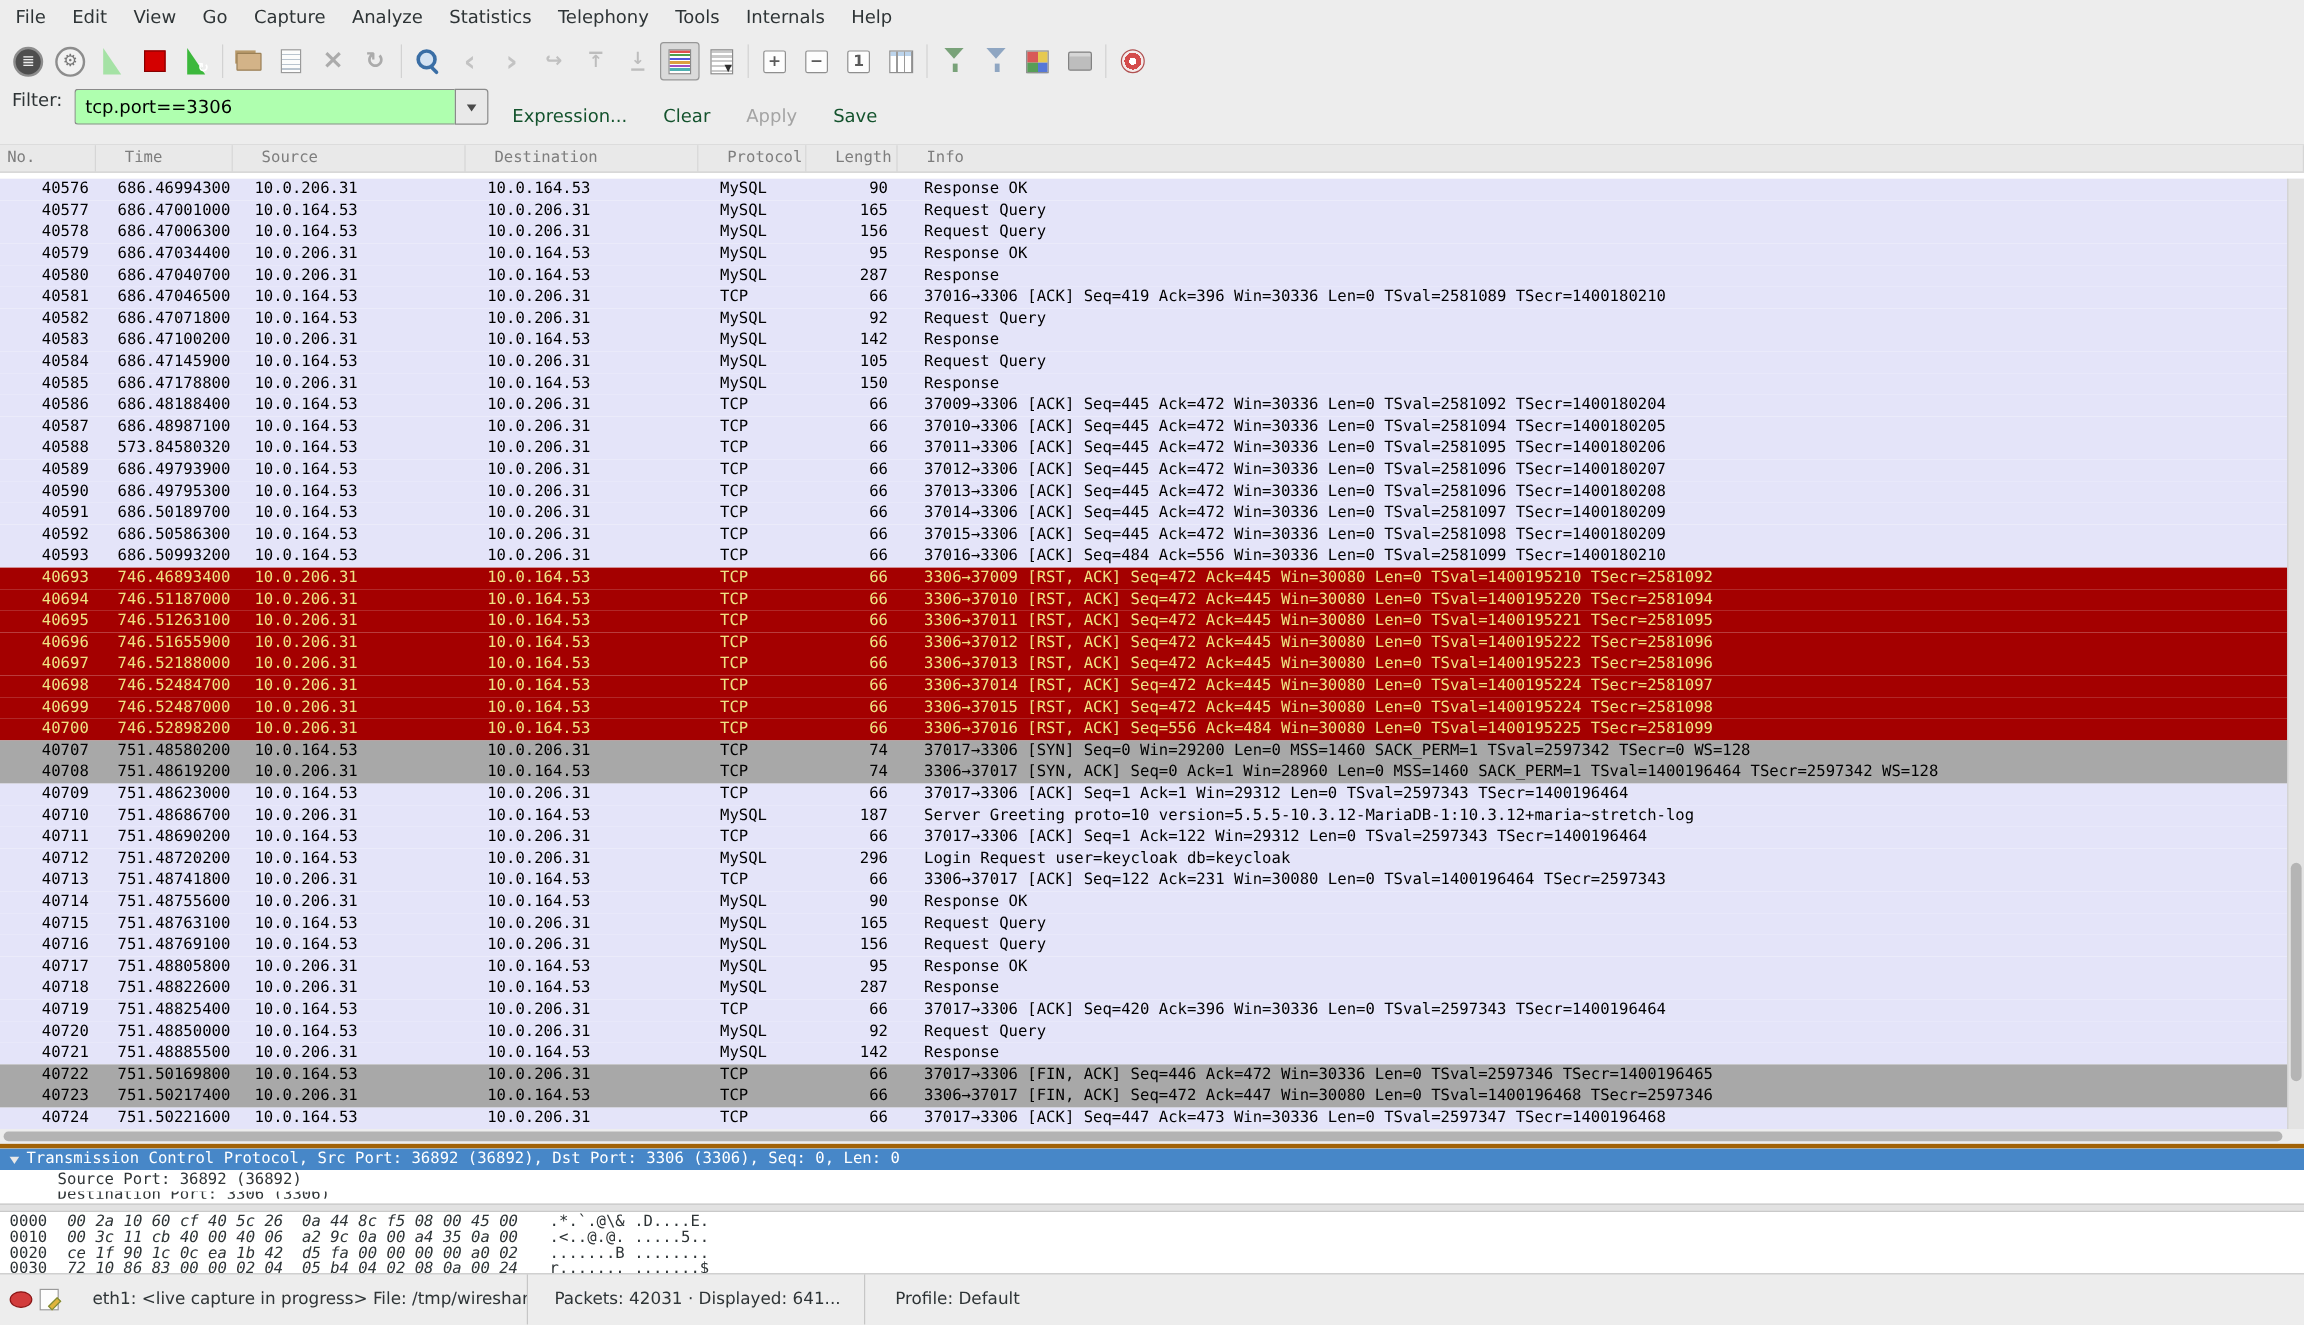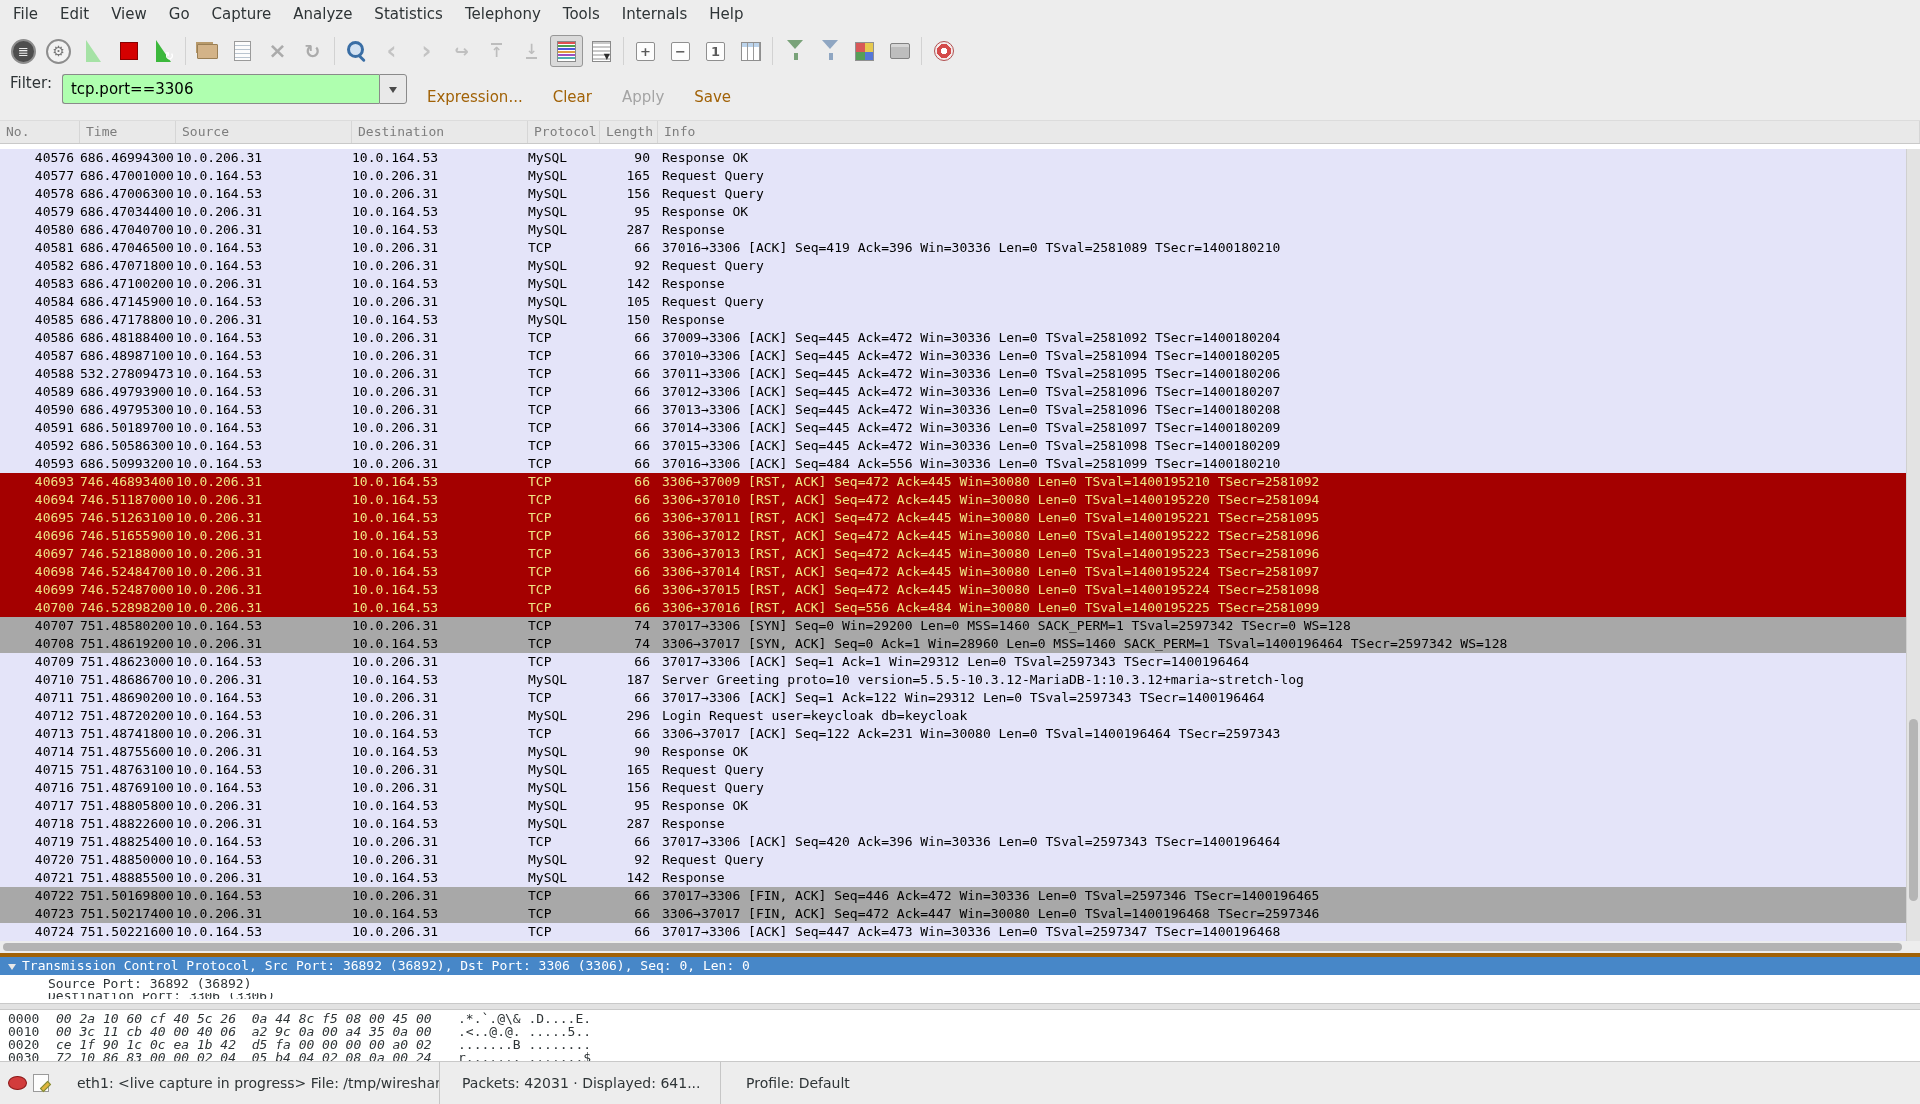--- a/index.html
+++ b/index.html
@@ -74,26 +74,26 @@
   
   .filterbar{height:46px;display:flex;background:#ededed;padding-left:10px;flex:none;
        border-bottom:1px solid #dcdcdc;}
   .filter-label{font-size:15px;margin-right:10px;}
   .filter-combo{display:flex;height:38px;}
   .filter-input{width:300px;height:28px;border:1px solid #8a8a8a;border-right:none;border-radius:3px 0 0 3px;
        background:#afffaf;padding:0 8px;font-family:"DejaVu Sans",sans-serif;font-size:15px;color:#000;outline:none;}
   .filter-drop{width:28px;height:30px;border:1px solid #8a8a8a;border-radius:0 3px 3px 0;background:#e9e9e9;
        display:flex;align-items:center;justify-content:center;padding:0;}
   .caret{width:0;height:0;border:4px solid transparent;border-top:6px solid #4a4a4a;margin-top:5px;}
-  .flat-btn{border:none;background:transparent;font-family:"DejaVu Sans",sans-serif;font-size:15px;color:#a16207;
+  .flat-btn{border:none;background:transparent;font-family:"DejaVu Sans",sans-serif;font-size:15px;color:#14532d;
        padding:6px 10px;margin-left:10px;}
   .flat-btn.disabled{color:#a4a4a4;}
 
   
-  .grid7{display:grid;grid-template-columns:80px 96px 176px 176px 72px 58px 1fr;column-gap:0;}
+  .grid7{display:grid;grid-template-columns:80px 96px 176px 176px 72px 58px 1fr;column-gap:18px;}
   .pkt-header{height:22px;background:#e9e9e9;border-bottom:1px solid #c9c9c9;flex:none;
        font-family:"DejaVu Sans Mono",monospace;font-size:13px;color:#7d7d7d;}
   .hcell{line-height:21px;padding-left:6px;border-right:1px solid #d6d6d6;overflow:hidden;white-space:pre;}
   .partial-row{height:5px;background:#ffffff;flex:none;}
   .pkt-list{flex:none;position:relative;background:#ffffff;}
   .prow{height:18px;line-height:18px;font-family:"DejaVu Sans Mono",monospace;font-size:13px;}
   .r-normal{background:#e4e4f9;color:#000;}
   .r-bad{background:#a40000;color:#efe383;}
   .r-gray{background:#a8a8a8;color:#000;}
   .c-no{text-align:right;padding-right:6px;overflow:hidden;}
@@ -322,21 +322,21 @@
         <div class="c-no">40587</div>
         <div class="c-time">686.48987100</div>
         <div class="c-src">10.0.164.53</div>
         <div class="c-dst">10.0.206.31</div>
         <div class="c-proto">TCP</div>
         <div class="c-len">66</div>
         <div class="c-info">37010→3306 [ACK] Seq=445 Ack=472 Win=30336 Len=0 TSval=2581094 TSecr=1400180205</div>
       </div>
       <div class="prow grid7 r-normal">
         <div class="c-no">40588</div>
-        <div class="c-time">532.27809473</div>
+        <div class="c-time">573.84580320</div>
         <div class="c-src">10.0.164.53</div>
         <div class="c-dst">10.0.206.31</div>
         <div class="c-proto">TCP</div>
         <div class="c-len">66</div>
         <div class="c-info">37011→3306 [ACK] Seq=445 Ack=472 Win=30336 Len=0 TSval=2581095 TSecr=1400180206</div>
       </div>
       <div class="prow grid7 r-normal">
         <div class="c-no">40589</div>
         <div class="c-time">686.49793900</div>
         <div class="c-src">10.0.164.53</div>

